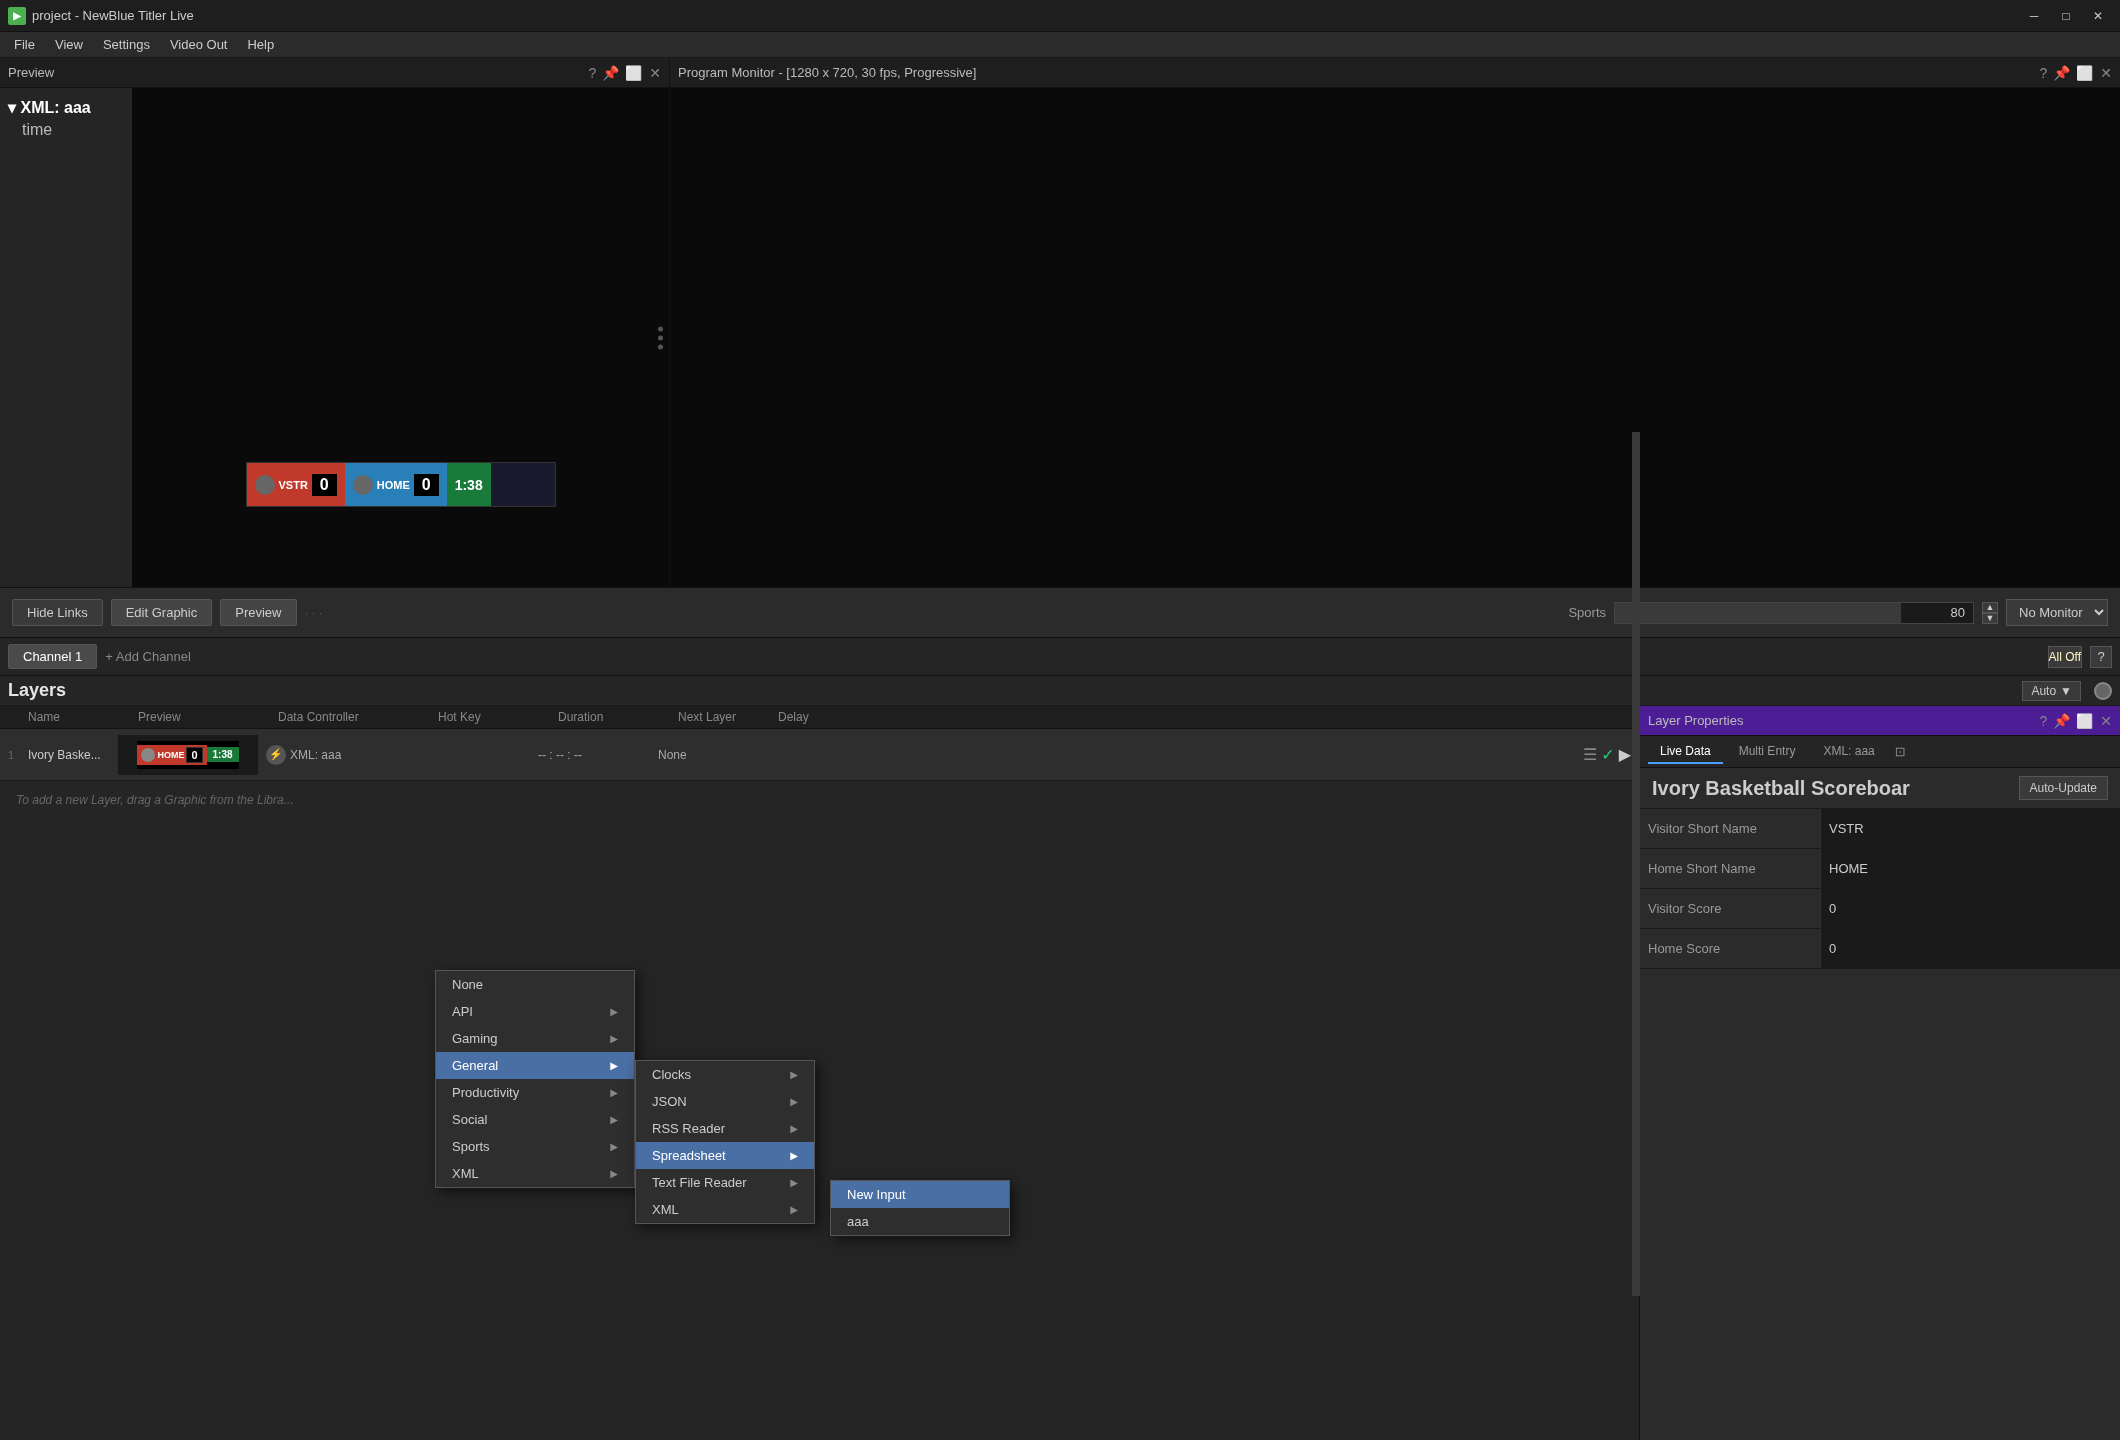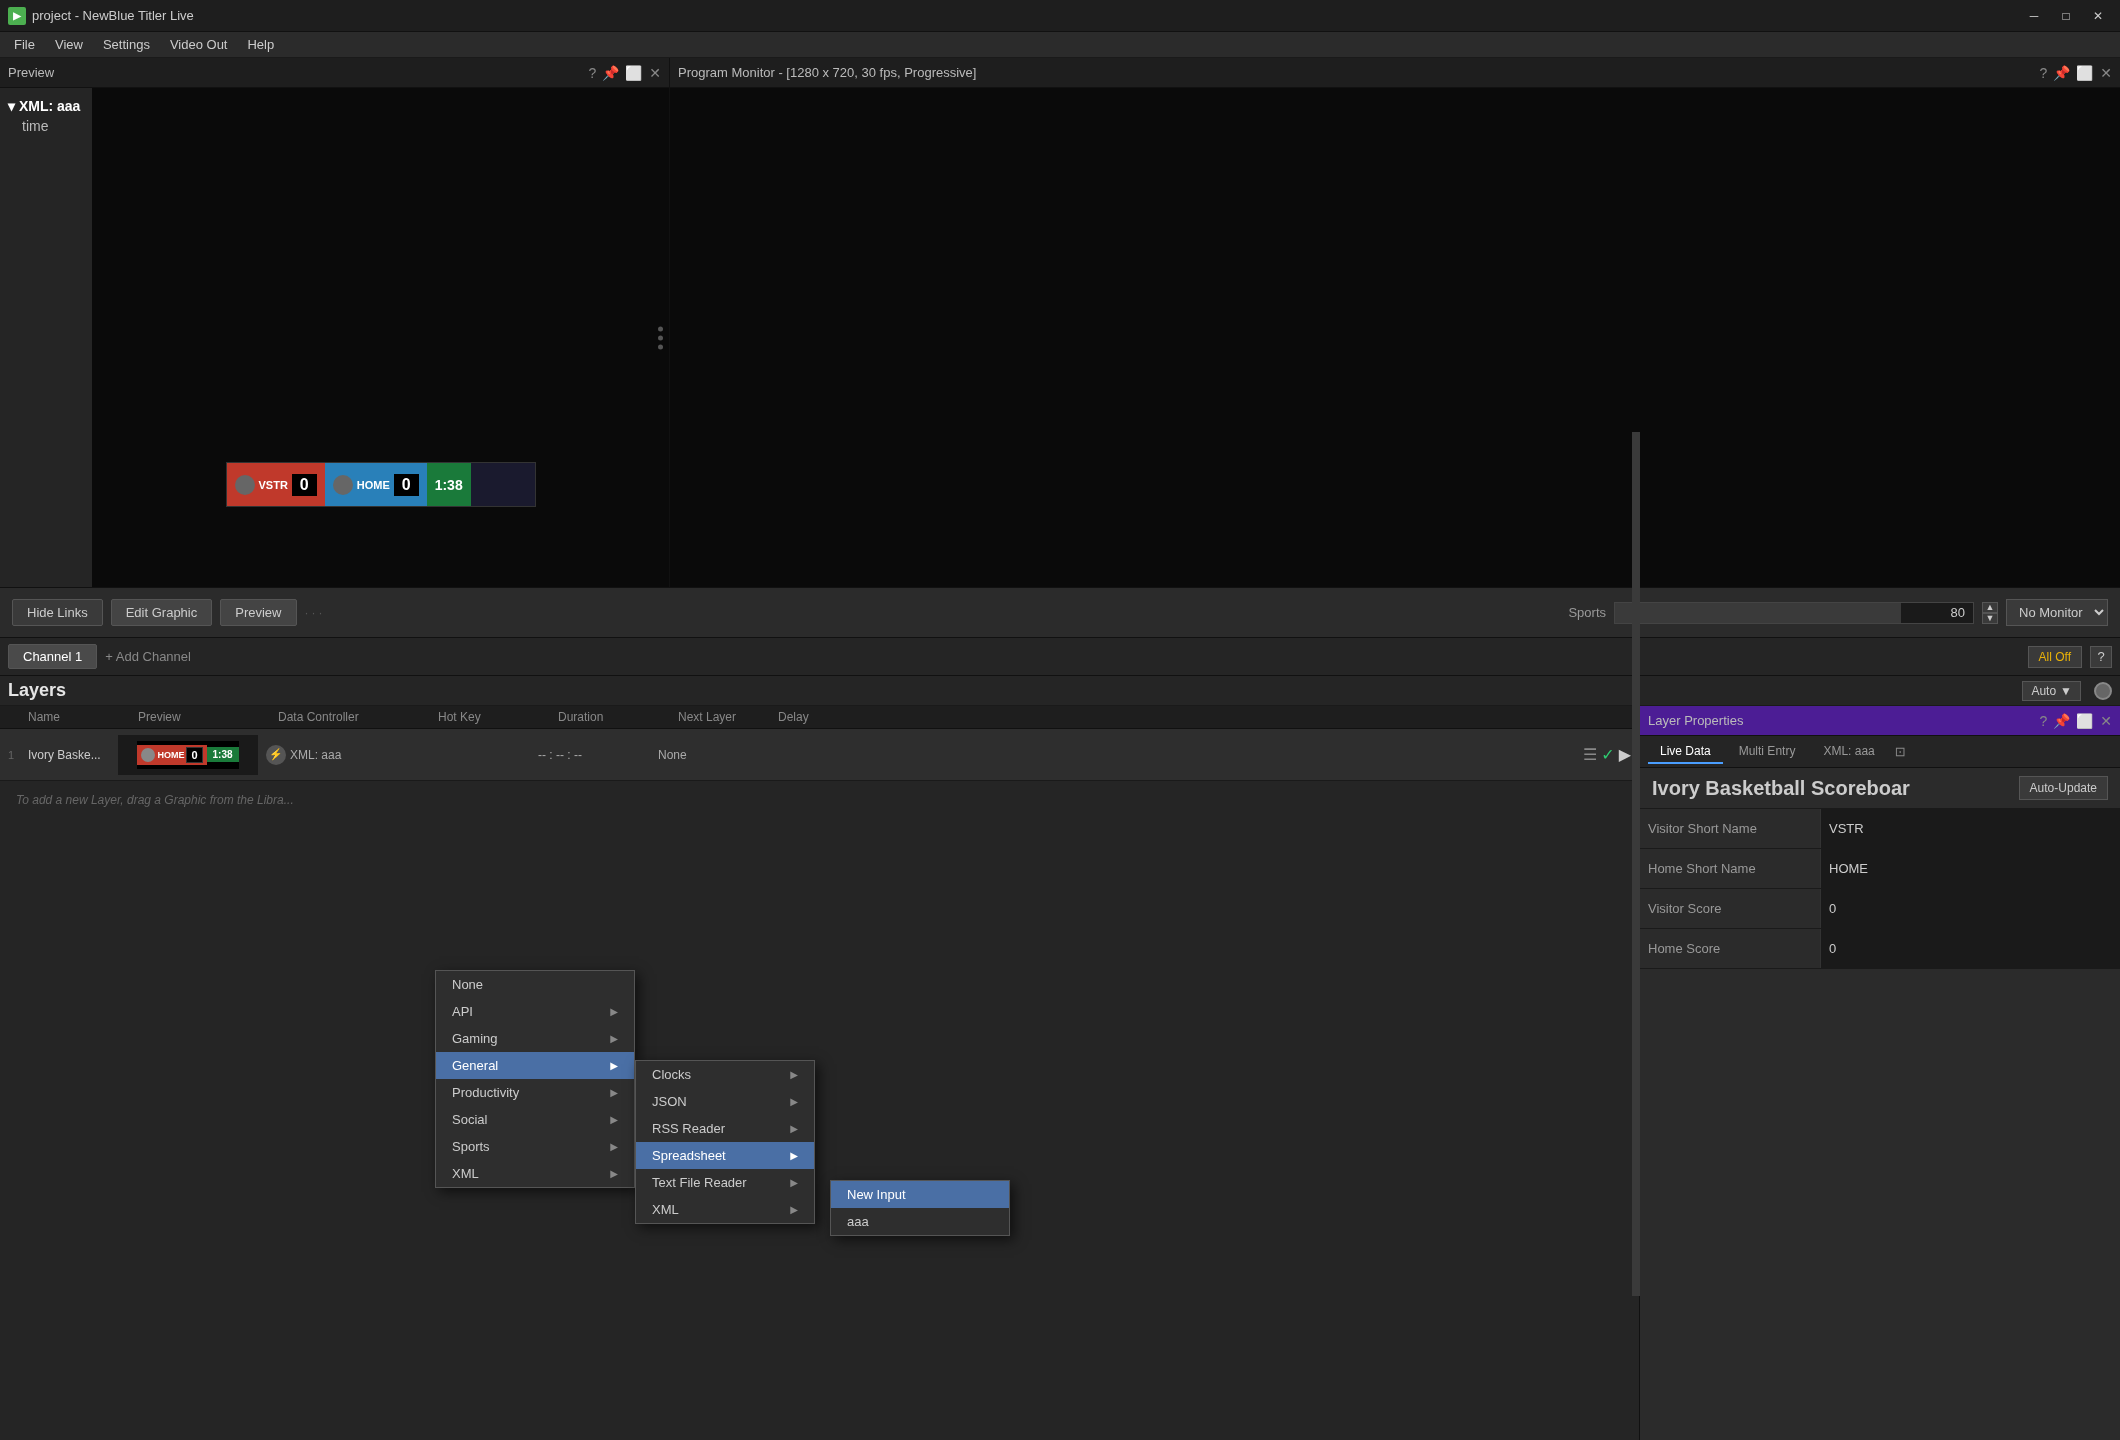--- a/index.html
+++ b/index.html
@@ -101,24 +101,24 @@
       color: #888;
       cursor: pointer;
       font-size: 14px;
     }
     #preview-canvas {
       flex: 1;
       background: #0a0a0a;
       position: relative;
     }
     .preview-tree {
-      width: 92px;
+      width: 132px;
       background: #252525;
       padding: 8px;
-      font-size: 14px;
+      font-size: 16px;
       color: #bbb;
     }
     .tree-item { padding: 2px 0; }
     .tree-item.selected { color: #fff; font-weight: bold; }
 
     
     .scoreboard-overlay {
       position: absolute;
       bottom: 80px;
       left: 50%;
@@ -276,22 +276,22 @@
       cursor: pointer;
       font-size: 13px;
     }
     .channel-controls {
       margin-left: auto;
       display: flex; align-items: center; gap: 8px;
     }
     .all-off-btn {
       background: #3a3a3a;
       border: 1px solid #555;
-      color: #eab308;
-      padding: 3px 10px;
+      color: #fef9c3;
+      padding: 3px 0;
       font-size: 12px;
       cursor: pointer;
     }
     .question-btn {
       background: #3a3a3a;
       border: 1px solid #555;
       color: #ccc;
       width: 22px; height: 22px;
       display: flex; align-items: center; justify-content: center;
       cursor: pointer;

